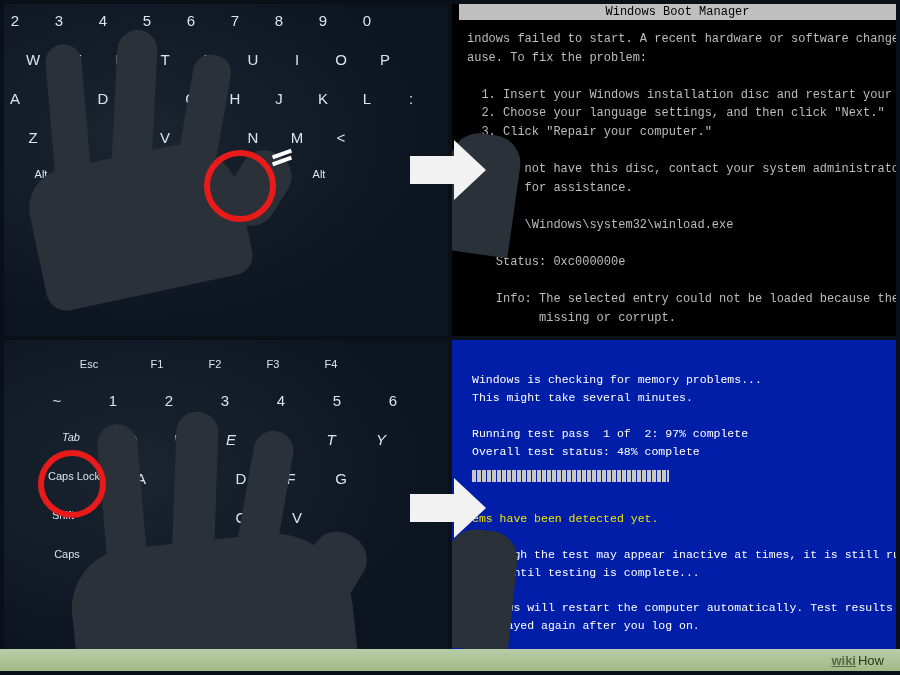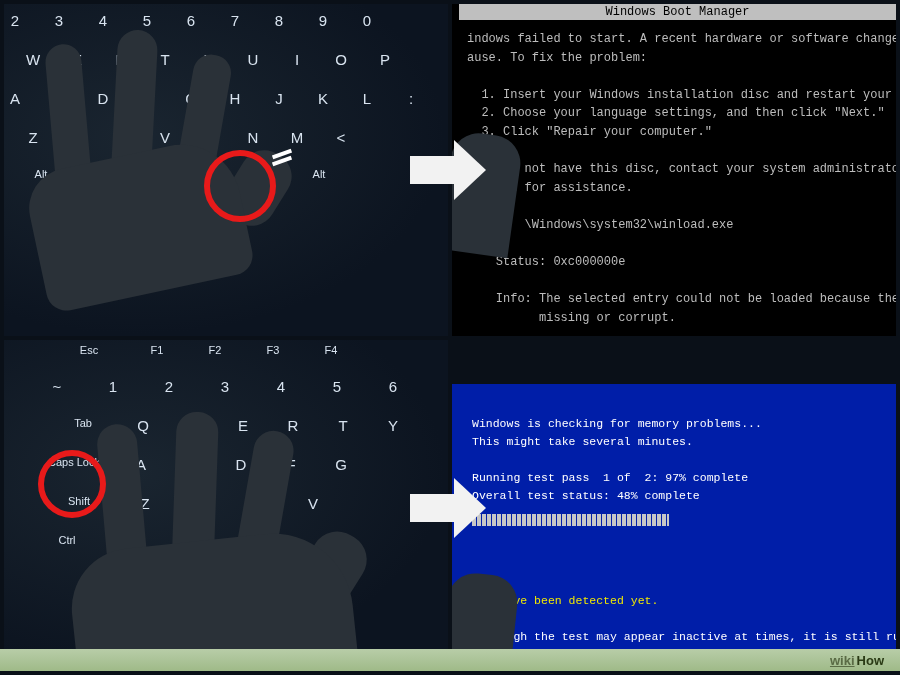--- a/index.html
+++ b/index.html
@@ -27,30 +27,30 @@
 
   
   .bootmgr { width: 100%; height: 100%; background: #000; position: relative; padding-left: 7px; }
   .bootmgr-title { background: #bfbfbf; color: #000; text-align: center; font-size: 12px; padding: 1px 0; font-family: "Courier New", monospace; }
   .bootmgr-text { color: #bdbdbd; font-size: 12px; line-height: 1.55; padding: 10px 8px 8px 8px; white-space: pre; font-family: "Courier New", monospace; }
   .finger-corner { position: absolute; left: -6px; top: 130px; width: 70px; height: 120px; background: #2a3138; border-radius: 28px 28px 0 0; transform: rotate(8deg); }
 
   
   .memdiag { width: 100%; height: 100%; background: #001ea8; position: relative; color: #fff; font-family: "Courier New", monospace; }
   .memdiag-title { background: #c7c7c7; color: #000; text-align: center; font-size: 12px; margin: 10px 44px 0 44px; padding: 1px 0; }
-  .memdiag-text { font-size: 11.5px; line-height: 1.55; padding: 14px 14px 8px 20px; white-space: pre; margin-top: 44px; }
+  .memdiag-text { font-size: 11.5px; line-height: 1.55; padding: 14px 14px 8px 20px; white-space: pre; }
   .memdiag-text .yellow { color: #f0e800; }
   .progress { margin: 2px 14px 6px 20px; height: 12px; background: #001ea8; position: relative; border: 0; }
   .progress-bar { height: 100%; background: repeating-linear-gradient(90deg, #c7c7c7, #c7c7c7 4px, #001ea8 4px, #001ea8 5px); }
   .finger-corner2 { position: absolute; left: -8px; top: 190px; width: 70px; height: 120px; background: #2a3138; border-radius: 28px 28px 0 0; transform: rotate(6deg); }
 
   
   .caption { position: absolute; left: 0; right: 0; bottom: 4px; height: 22px; display: flex; align-items: center; justify-content: flex-end; padding-right: 10px; background: linear-gradient(#b8cda8, #9fba88); font-family: Arial, sans-serif; font-size: 13px; color: #1b2b0f; }
   .caption .wiki { font-weight: 700; color: #5a6b45; margin-right: 2px; text-decoration: underline;}
-  .caption .how { font-weight: 700; color: #2a3a15; margin-right: 6px;}
+  .caption .how { font-weight: 400; color: #2a3a15; margin-right: 6px;}
 
   
   .hand-tl { position:absolute; left:30px; top:30px; width:260px; height:260px; }
   .hand-tl .palm { position:absolute; left:0; bottom:0; width:210px; height:140px; background:#2a3138; border-radius:40px 60px 20px 20px; transform:rotate(-12deg);}
   .hand-tl .f1{position:absolute;left:16px;top:10px;width:36px;height:140px;background:#2a3138;border-radius:18px 18px 8px 8px;transform:rotate(-5deg);}
   .hand-tl .f2{position:absolute;left:80px;top:-4px;width:40px;height:170px;background:#2a3138;border-radius:20px 20px 8px 8px;transform:rotate(3deg);}
   .hand-tl .f3{position:absolute;left:150px;top:20px;width:38px;height:140px;background:#2a3138;border-radius:18px 18px 8px 8px;transform:rotate(10deg);}
   .hand-tl .thumb{position:absolute;left:198px;top:115px;width:52px;height:78px;background:#2a3138;border-radius:24px;transform:rotate(32deg);}
 
   .hand-bl { position:absolute; left:40px; top:80px; width:320px; height:260px; }
@@ -150,63 +150,63 @@
     Status: 0xc000000e
 
     Info: The selected entry could not be loaded because the application is
           missing or corrupt.</div>
       <div class="finger-corner"></div>
     </div>
   </div>
 
   <div class="cell">
     <div class="kb">
-      <div class="keys" style="top:4px;">
+      <div class="keys" style="top:18px;">
         <div class="krow" style="gap:40px; padding-left:66px;">
           <span class="key small wide">Esc</span>
           <span class="key small">F1</span>
           <span class="key small">F2</span>
           <span class="key small">F3</span>
           <span class="key small">F4</span>
         </div>
         <div class="krow" style="gap:38px; padding-left:44px;">
           <span class="key">~</span>
           <span class="key">1</span>
           <span class="key">2</span>
           <span class="key">3</span>
           <span class="key">4</span>
           <span class="key">5</span>
           <span class="key">6</span>
         </div>
-        <div class="krow" style="gap:32px; padding-left:60px;">
+        <div class="krow" style="gap:32px; padding-left:48px;font-style:italic;">
           <span class="key small wide">Tab</span>
           <span class="key">Q</span>
           <span class="key">W</span>
           <span class="key">E</span>
           <span class="key">R</span>
           <span class="key">T</span>
           <span class="key">Y</span>
         </div>
         <div class="krow" style="gap:32px; padding-left:44px;">
           <span class="key small wide" style="min-width:46px">Caps Lock</span>
           <span class="key">A</span>
           <span class="key">S</span>
           <span class="key">D</span>
           <span class="key">F</span>
           <span class="key">G</span>
         </div>
-        <div class="krow" style="gap:38px; padding-left:56px;">
+        <div class="krow" style="gap:38px; padding-left:40px;">
           <span class="key small wide">Shift</span>
           <span class="key">Z</span>
           <span class="key">X</span>
           <span class="key">C</span>
           <span class="key">V</span>
         </div>
         <div class="krow" style="gap:90px; padding-left:44px;">
-          <span class="key small wide">Ctrl</span>
+          <span class="key small wide">Caps</span>
           <span class="key small wide">Alt</span>
         </div>
       </div>
       <div class="hand-bl">
         <div class="f1"></div>
           <div class="f2"></div>
           <div class="f3"></div>
           <div class="thumb"></div>
           <div class="palm"></div>
       </div>

